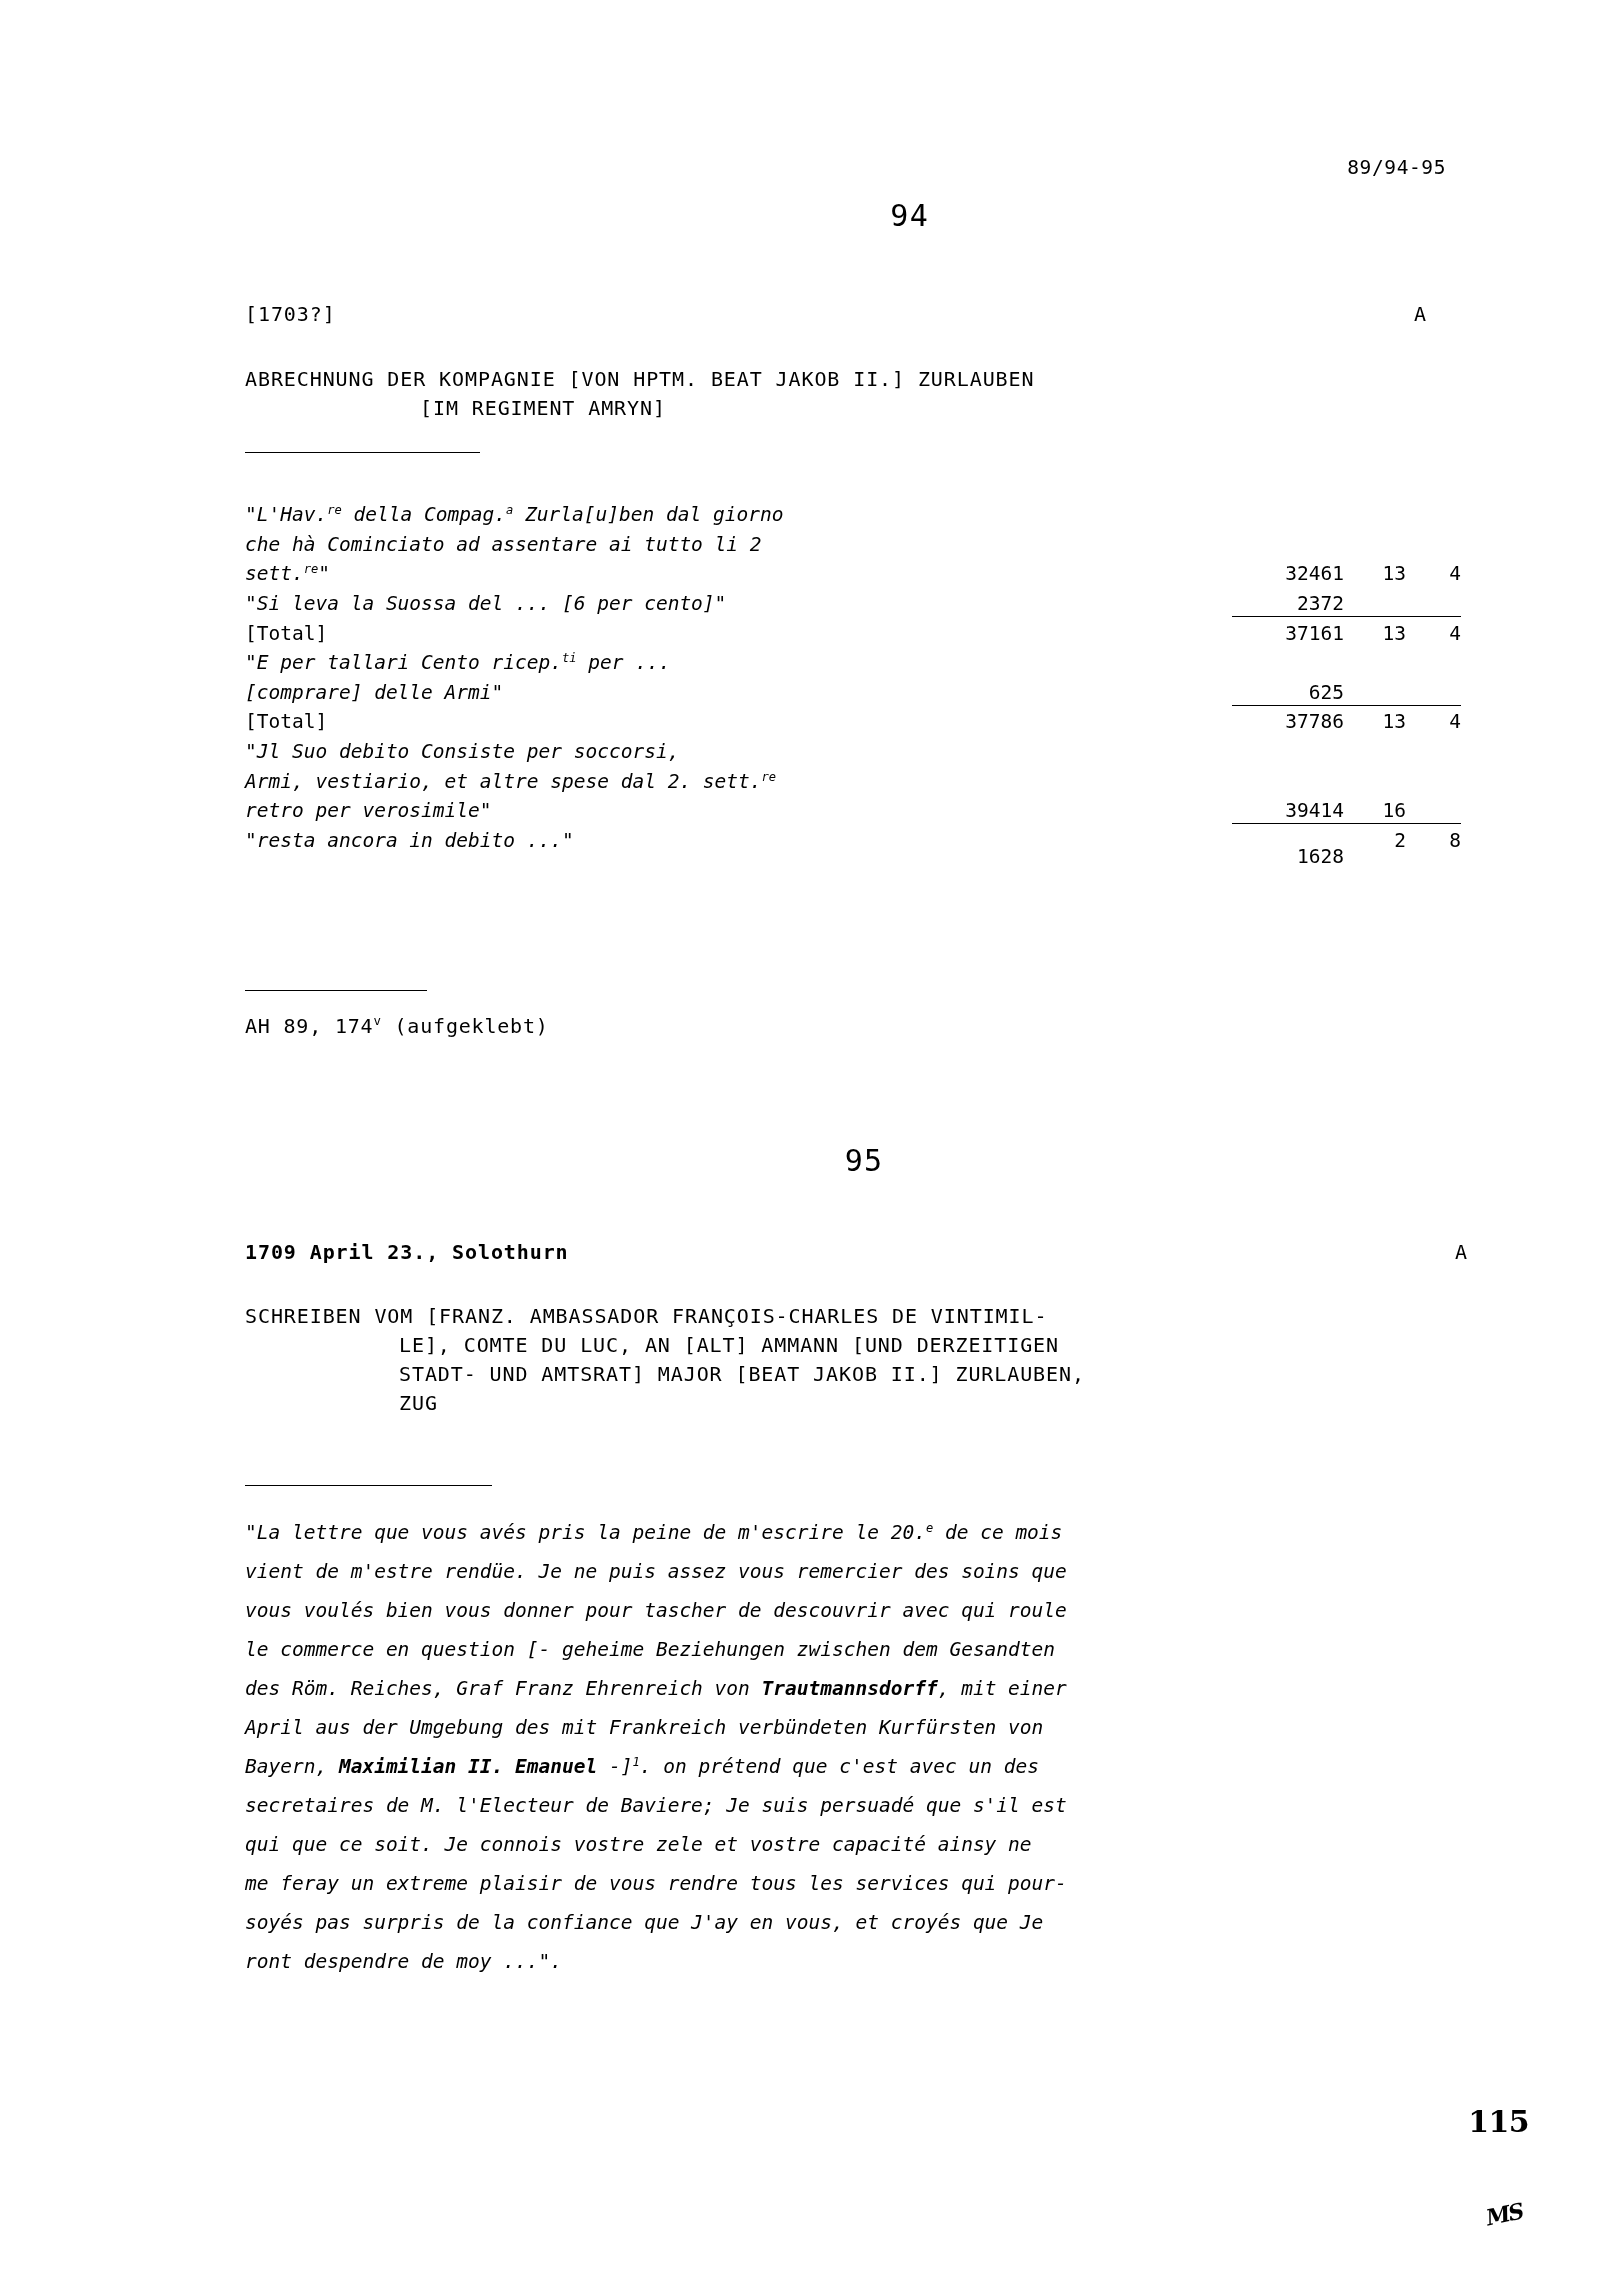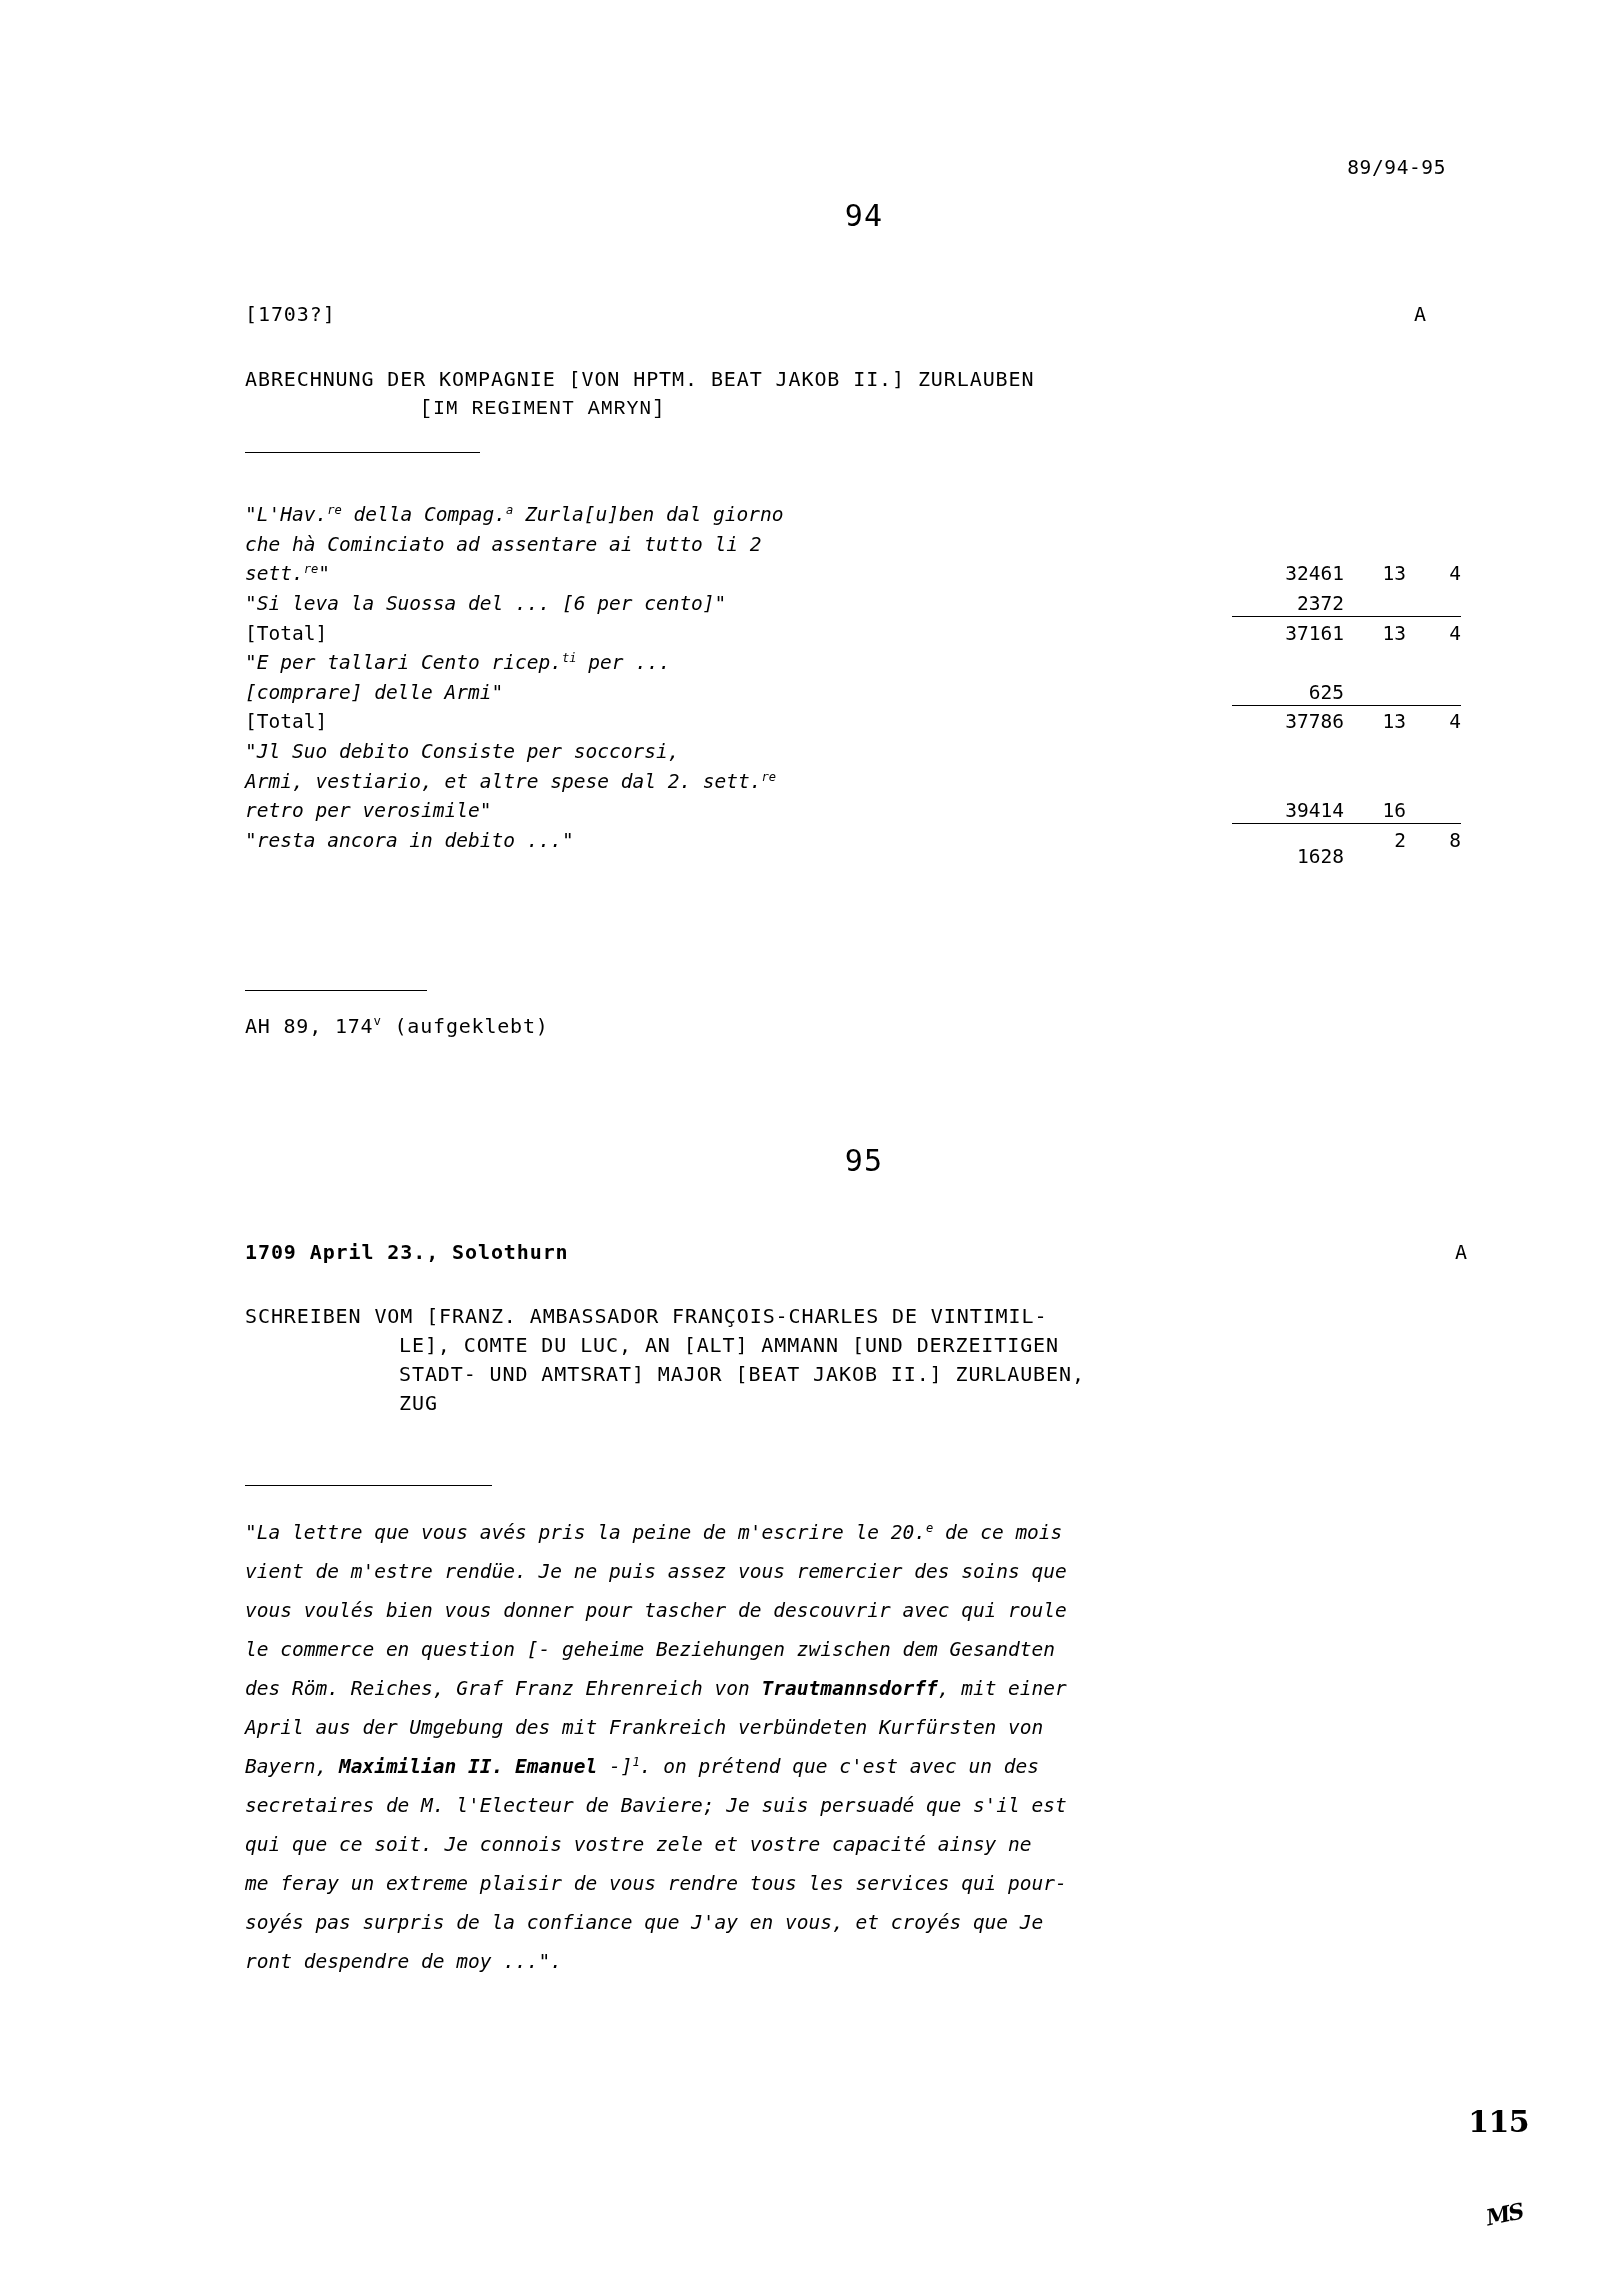--- a/index.html
+++ b/index.html
@@ -36,21 +36,21 @@
   }
 
   
   .section-number {
     position: absolute;
     font-size: 30px;
     letter-spacing: 1.3px;
     text-align: center;
     width: 130px;
   }
-  #sec-94-num { left: 799px; top: 182px; }
+  #sec-94-num { left: 799px; top: 182px; text-align: right; }
   #sec-95-num { left: 799px; top: 1127px; }
 
   
   .doc-date {
     position: absolute;
     font-size: 20px;
     letter-spacing: 0.9px;
     white-space: nowrap;
   }
   .doc-sigil {
@@ -63,21 +63,21 @@
   #d95-date { left: 245px; top: 1224px; font-weight: bold; }
   #d95-sigil { left: 1455px; top: 1224px; }
 
   .doc-title {
     position: absolute;
     font-size: 20px;
     letter-spacing: 0.9px;
     line-height: 1.45;
   }
   #d94-title { left: 245px; top: 349px; width: 1234px; }
-  #d94-title .l2 { display: block; padding-left: 175px; font-family: Liberation Mono, monospace; }
+  #d94-title .l2 { display: block; padding-left: 175px; }
 
   #d95-title { left: 245px; top: 1286px; width: 1273px; }
   #d95-title .ind { display: block; padding-left: 154px; }
 
   .rule {
     position: absolute;
     border-top: 1.9px solid #000;
     height: 0;
   }
   #rule-94 { left: 245px; top: 436px; width: 235px; }

